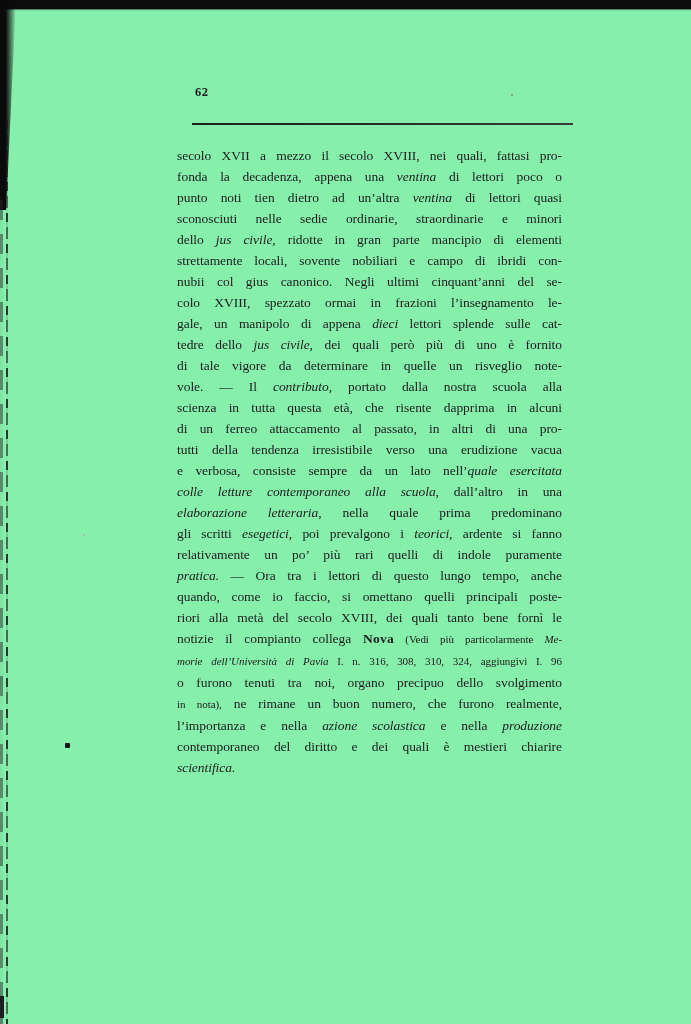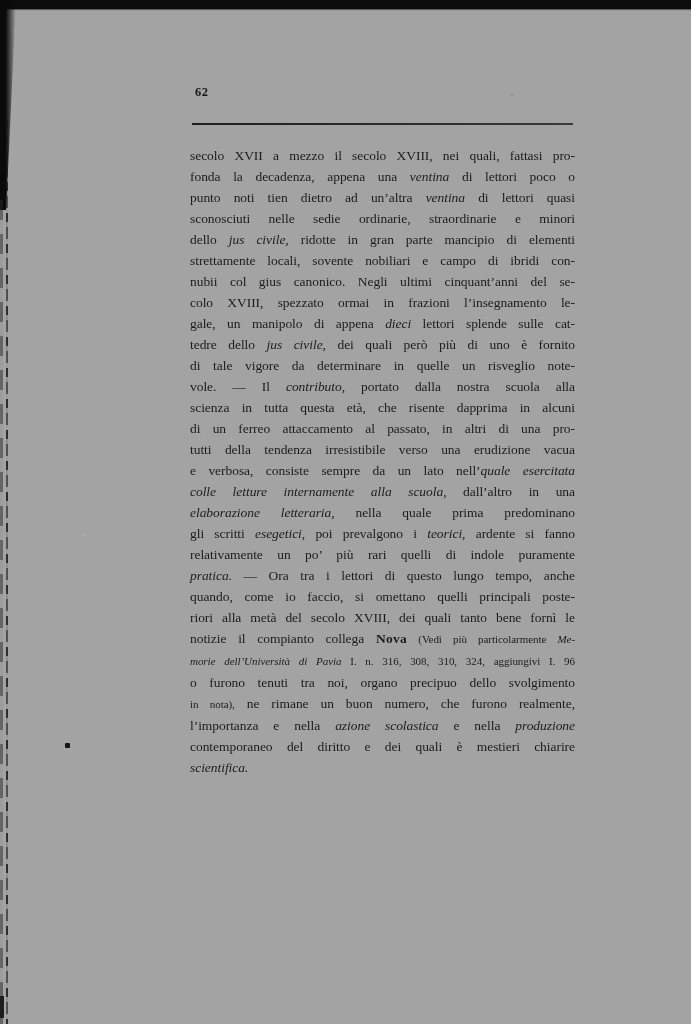--- a/index.html
+++ b/index.html
@@ -1,20 +1,20 @@
 <!DOCTYPE html>
 <html><head>
 <meta charset="utf-8">
 <style>
   html, body { margin: 0; padding: 0; background: #ffffff; }
   .scan {
     position: relative;
     width: 691px;
     height: 1024px;
-    background: #a3a3a3;
+    background: #86efac;
     overflow: hidden;
     font-family: "Liberation Serif", "DejaVu Serif", serif;
     color: #1c1c1c;
   }
 
   
   .edge-top {
     position: absolute; left: 0; top: 0; width: 691px; height: 9px;
     background: #0c0c0c;
     box-shadow: 0 1px 1px rgba(20,20,20,0.45);
@@ -53,21 +53,21 @@
     font-size: 12.5px; font-weight: 700; letter-spacing: 0.6px;
     color: #161616;
   }
   .header-rule {
     position: absolute; left: 192px; top: 123px; width: 381px; height: 2px;
     background: linear-gradient(to right, #1f1f1f 0%, #2c2c2c 55%, #3a3a3a 100%);
   }
 
   
   .text-block {
-    position: absolute; left: 190px; top: 145px; width: 385px;
+    position: absolute; left: 177px; top: 145px; width: 385px;
     font-size: 13.5px; line-height: 21px;
     letter-spacing: -0.05px;
     font-kerning: normal;
   }
   .text-line {
     text-align: justify;
     text-align-last: justify;
   }
   .text-line.last-line { text-align-last: left; }
   .seg-normal { }
@@ -104,21 +104,21 @@
       <div class="text-line"><span class="seg-normal">nubii col gius canonico. Negli ultimi cinquant’anni del se-</span></div>
       <div class="text-line"><span class="seg-normal">colo XVIII, spezzato ormai in frazioni l’insegnamento le-</span></div>
       <div class="text-line"><span class="seg-normal">gale, un manipolo di appena </span><span class="seg-italic">dieci</span><span class="seg-normal"> lettori splende sulle cat-</span></div>
       <div class="text-line"><span class="seg-normal">tedre dello </span><span class="seg-italic">jus civile,</span><span class="seg-normal"> dei quali però più di uno è fornito</span></div>
       <div class="text-line"><span class="seg-normal">di tale vigore da determinare in quelle un risveglio note-</span></div>
       <div class="text-line"><span class="seg-normal">vole. — Il </span><span class="seg-italic">contributo</span><span class="seg-normal">, portato dalla nostra scuola alla</span></div>
       <div class="text-line"><span class="seg-normal">scienza in tutta questa età, che risente dapprima in alcuni</span></div>
       <div class="text-line"><span class="seg-normal">di un ferreo attaccamento al passato, in altri di una pro-</span></div>
       <div class="text-line"><span class="seg-normal">tutti della tendenza irresistibile verso una erudizione vacua</span></div>
       <div class="text-line"><span class="seg-normal">e verbosa, consiste sempre da un lato nell’</span><span class="seg-italic">quale esercitata</span></div>
-      <div class="text-line"><span class="seg-italic">colle letture internamente alla scuola</span><span class="seg-normal">, dall’altro in una</span></div>
+      <div class="text-line"><span class="seg-italic">colle letture contemporaneo alla scuola</span><span class="seg-normal">, dall’altro in una</span></div>
       <div class="text-line"><span class="seg-italic">elaborazione letteraria</span><span class="seg-normal">, nella quale prima predominano</span></div>
       <div class="text-line"><span class="seg-normal">gli scritti </span><span class="seg-italic">esegetici,</span><span class="seg-normal"> poi prevalgono i </span><span class="seg-italic">teorici,</span><span class="seg-normal"> ardente si fanno</span></div>
       <div class="text-line"><span class="seg-normal">relativamente un po’ più rari quelli di indole puramente</span></div>
       <div class="text-line"><span class="seg-italic">pratica.</span><span class="seg-normal"> — Ora tra i lettori di questo lungo tempo, anche</span></div>
       <div class="text-line"><span class="seg-normal">quando, come io faccio, si omettano quelli principali poste-</span></div>
       <div class="text-line"><span class="seg-normal">riori alla metà del secolo XVIII, dei quali tanto bene fornì le</span></div>
       <div class="text-line"><span class="seg-normal">notizie il compianto collega </span><span class="seg-bold">Nova</span><span class="seg-small"> (Vedi più particolarmente </span><span class="seg-small-italic">Me-</span></div>
       <div class="text-line"><span class="seg-small-italic">morie dell’Università di Pavia</span><span class="seg-small"> I. n. 316, 308, 310, 324, aggiungivi I. 96</span></div>
       <div class="text-line"><span class="seg-normal">o furono tenuti tra noi, organo precipuo dello svolgimento</span></div>
       <div class="text-line"><span class="seg-small">in nota),</span><span class="seg-normal"> ne rimane un buon numero, che furono realmente,</span></div>

